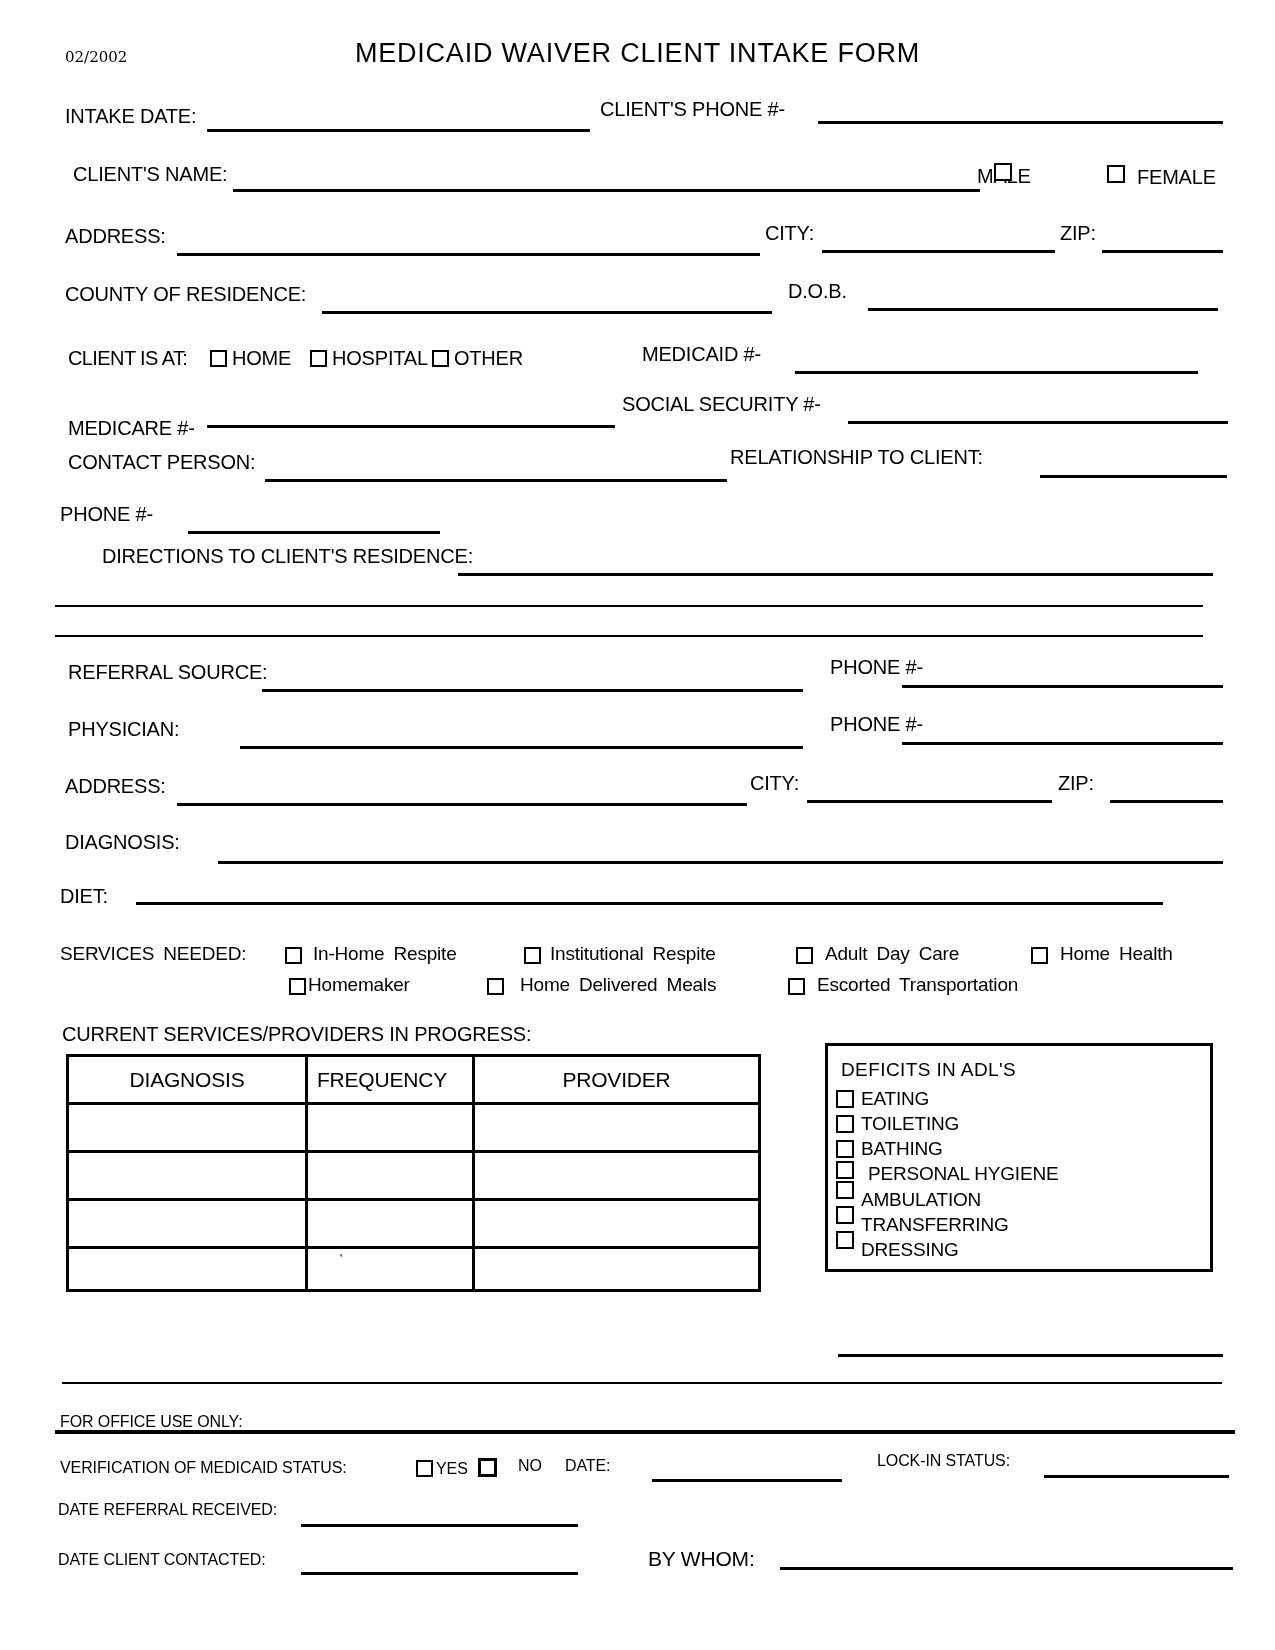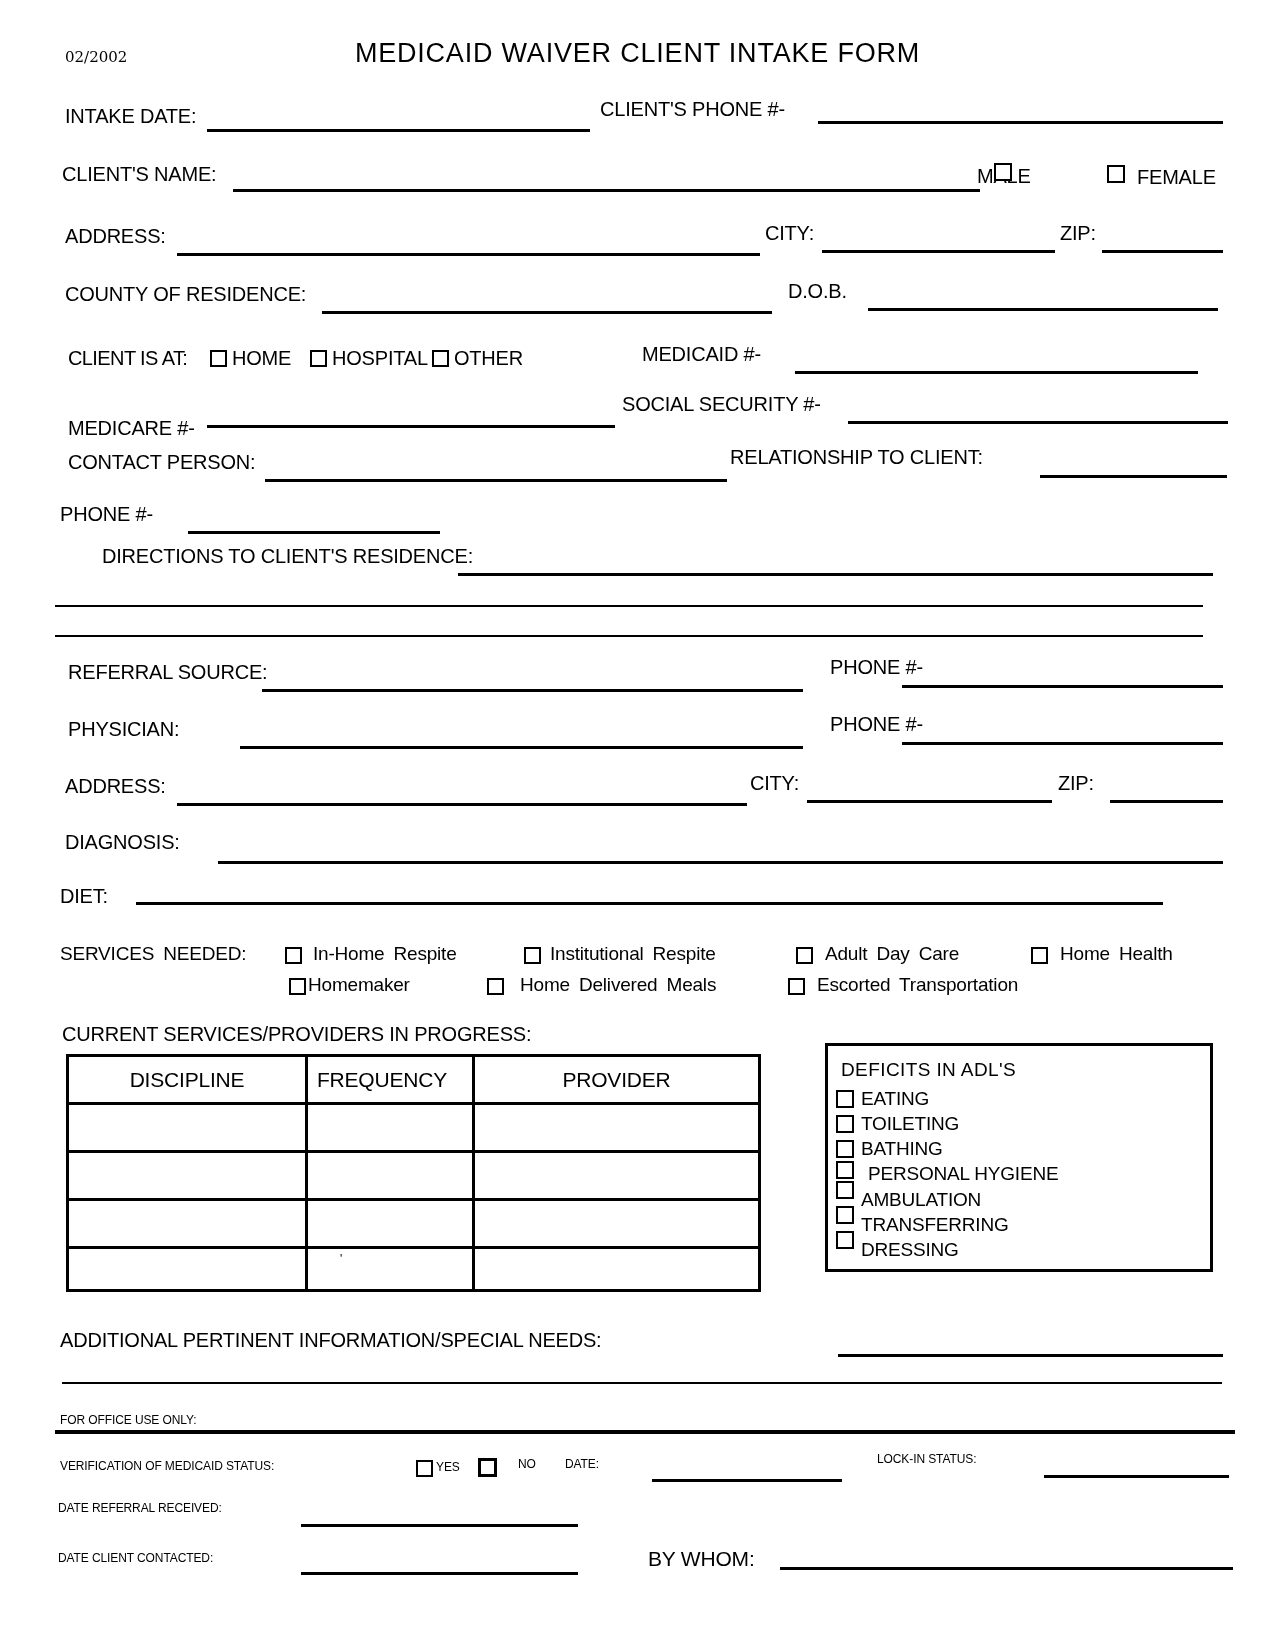--- a/index.html
+++ b/index.html
@@ -1,19 +1,19 @@
 <!DOCTYPE html>
 <html><head>
 <meta charset="utf-8">
 <style>
   html,body{margin:0;padding:0;background:#e8e8e8;}
   .page{position:relative;width:1275px;height:1650px;background:#ffffff;color:#000;
         font-family:"Liberation Sans", sans-serif;overflow:hidden;margin:0 auto;}
   .lbl{position:absolute;white-space:nowrap;font-size:20px;line-height:1;letter-spacing:-0.2px;}
-  .sm{font-size:12px;letter-spacing:-0.1px;}
+  .sm{font-size:16px;letter-spacing:-0.1px;}
   .svc{font-size:19px;word-spacing:4px;}
   .ln{position:absolute;height:0;border-bottom:3px solid #000;}
   .thin{border-bottom-width:2px;}
   .cb{position:absolute;width:13px;height:13px;border:2px solid #000;background:#fff;}
   .cb.big{width:14px;height:14px;}
   .cb.bold{border-width:3px;}
   .title{position:absolute;left:0;right:0;top:40px;text-align:center;font-size:27px;
          letter-spacing:0.8px;line-height:1;}
   .rev{position:absolute;left:65px;top:50px;font-size:15px;font-family:"DejaVu Serif", serif;line-height:1;}
   .tbl{position:absolute;left:66px;top:1054px;width:689px;height:232px;border:3px solid #000;}
@@ -33,21 +33,21 @@
 <div class="page">
 
   <div class="rev">02/2002</div>
   <div class="title">MEDICAID WAIVER CLIENT INTAKE FORM</div>
 
   <div class="lbl" style="left:65px;top:106px;">INTAKE DATE:</div>
   <div class="ln" style="left:207px;top:129px;width:383px;"></div>
   <div class="lbl" style="left:600px;top:99px;">CLIENT'S PHONE #-</div>
   <div class="ln" style="left:818px;top:121px;width:405px;"></div>
 
-  <div class="lbl" style="left:62px;top:164px;text-align:right;">CLIENT'S NAME:</div>
+  <div class="lbl" style="left:73px;top:164px;text-align:right;">CLIENT'S NAME:</div>
   <div class="ln" style="left:233px;top:189px;width:747px;"></div>
   <div class="lbl" style="left:977px;top:166px;">MALE</div>
   <span class="cb big" style="left:994px;top:163px;"></span>
   <span class="cb big" style="left:1107px;top:165px;"></span>
   <div class="lbl" style="left:1137px;top:167px;">FEMALE</div>
 
   <div class="lbl" style="left:65px;top:226px;">ADDRESS:</div>
   <div class="ln" style="left:177px;top:253px;width:583px;"></div>
   <div class="lbl" style="left:765px;top:223px;">CITY:</div>
   <div class="ln" style="left:822px;top:250px;width:233px;"></div>
@@ -129,21 +129,21 @@
 
   <div class="lbl" style="left:62px;top:1024px;">CURRENT SERVICES/PROVIDERS IN PROGRESS:</div>
 
   <div class="tbl">
     <div class="vline" style="left:236px;"></div>
     <div class="vline" style="left:403px;"></div>
     <div class="hline" style="top:45px;"></div>
     <div class="hline" style="top:93px;"></div>
     <div class="hline" style="top:141px;"></div>
     <div class="hline" style="top:189px;"></div>
-    <div class="hdr" style="left:0;width:236px;">DISCIPLINE</div>
+    <div class="hdr" style="left:0;width:236px;">DIAGNOSIS</div>
     <div class="hdr" style="left:239px;width:148px;">FREQUENCY</div>
     <div class="hdr" style="left:406px;width:283px;">PROVIDER</div>
 
     <div class="cell" style="left:0;top:48px;width:236px;height:45px;"></div>
     <div class="cell" style="left:239px;top:48px;width:164px;height:45px;"></div>
     <div class="cell" style="left:406px;top:48px;width:283px;height:45px;"></div>
     <div class="cell" style="left:0;top:96px;width:236px;height:45px;"></div>
     <div class="cell" style="left:239px;top:96px;width:164px;height:45px;"></div>
     <div class="cell" style="left:406px;top:96px;width:283px;height:45px;"></div>
     <div class="cell" style="left:0;top:144px;width:236px;height:45px;"></div>
@@ -167,21 +167,20 @@
     <span class="cb big" style="top:115px;"></span>
     <div class="itm" style="top:118px;left:40px;">PERSONAL HYGIENE</div>
     <span class="cb big" style="top:135px;"></span>
     <div class="itm" style="top:144px;">AMBULATION</div>
     <span class="cb big" style="top:160px;"></span>
     <div class="itm" style="top:169px;">TRANSFERRING</div>
     <span class="cb big" style="top:185px;"></span>
     <div class="itm" style="top:194px;">DRESSING</div>
   </div>
 
-  <div class="lbl" style="left:60px;top:1330px;">ADDITIONAL PERTINENT INFORMATION/SPECIAL NEEDS:</div>
   <div class="ln" style="left:838px;top:1354px;width:385px;"></div>
   <div class="ln thin" style="left:62px;top:1382px;width:1160px;"></div>
 
   <div class="lbl sm" style="left:60px;top:1414px;">FOR OFFICE USE ONLY:</div>
   <div class="ln thick" style="left:55px;top:1430px;width:1180px;"></div>
 
   <div class="lbl sm" style="left:60px;top:1460px;">VERIFICATION OF MEDICAID STATUS:</div>
   <span class="cb" style="left:416px;top:1460px;"></span>
   <div class="lbl sm" style="left:436px;top:1461px;">YES</div>
   <span class="cb bold" style="left:478px;top:1458px;"></span>

